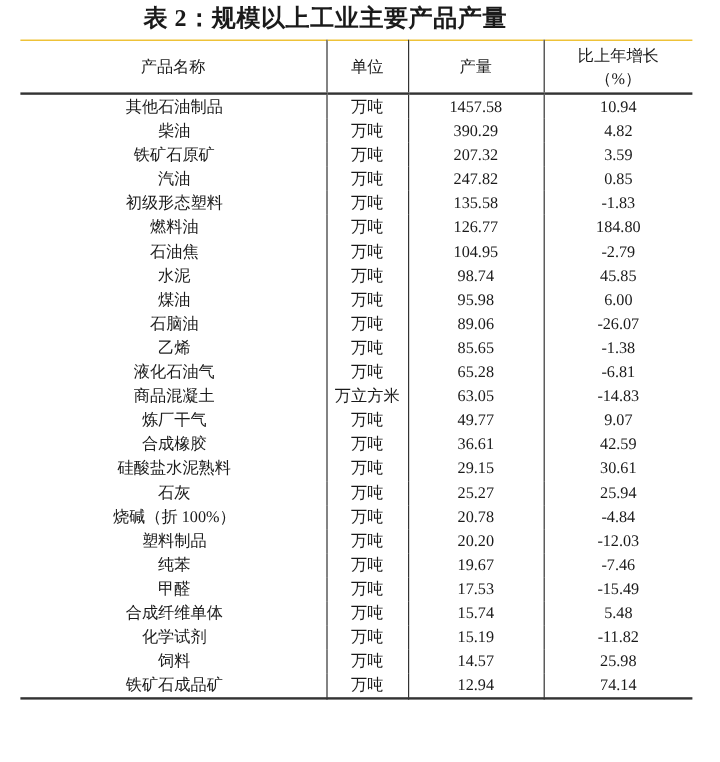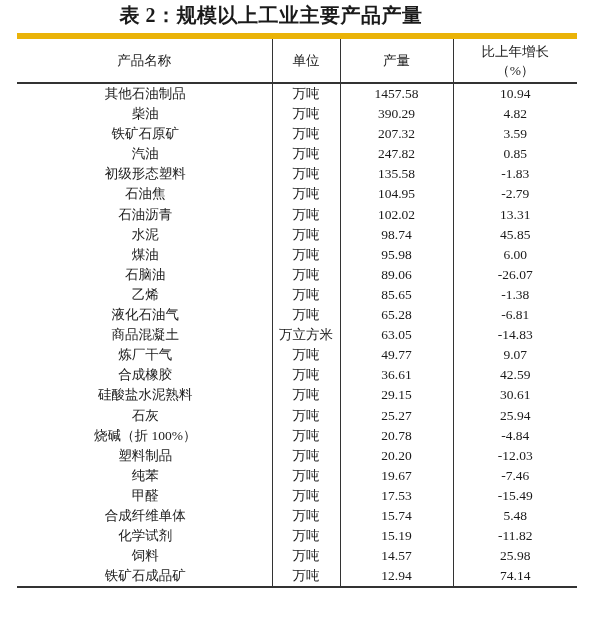--- a/index.html
+++ b/index.html
@@ -24,21 +24,21 @@
     letter-spacing: 0.5px;
     white-space: nowrap;
   }
   table.tbl {
     position: absolute;
     top: 33px;
     left: 17px;
     width: 560px;
     border-collapse: collapse;
     table-layout: fixed;
-    border-top: 6px solid #eab308;
+    border-top: 1px solid #eab308;
     border-bottom: 2px solid #333333;
   }
   .tbl col.w1 { width: 255px; }
   .tbl col.w2 { width: 68px; }
   .tbl col.w3 { width: 113px; }
   .tbl col.w4 { width: 124px; }
   .tbl th, .tbl td {
     padding: 0;
     font-weight: normal;
     font-size: 13.5px;
@@ -115,30 +115,30 @@
         <td class="c3">247.82</td>
         <td class="c4">0.85</td>
       </tr>
       <tr>
         <td class="c1">初级形态塑料</td>
         <td class="c2">万吨</td>
         <td class="c3">135.58</td>
         <td class="c4">-1.83</td>
       </tr>
       <tr>
+        <td class="c1">燃料油</td>
+        <td class="c2">万吨</td>
+        <td class="c3">126.77</td>
+        <td class="c4">184.80</td>
+      </tr>
+      <tr>
         <td class="c1">石油焦</td>
         <td class="c2">万吨</td>
         <td class="c3">104.95</td>
         <td class="c4">-2.79</td>
-      </tr>
-      <tr>
-        <td class="c1">石油沥青</td>
-        <td class="c2">万吨</td>
-        <td class="c3">102.02</td>
-        <td class="c4">13.31</td>
       </tr>
       <tr>
         <td class="c1">水泥</td>
         <td class="c2">万吨</td>
         <td class="c3">98.74</td>
         <td class="c4">45.85</td>
       </tr>
       <tr>
         <td class="c1">煤油</td>
         <td class="c2">万吨</td>

